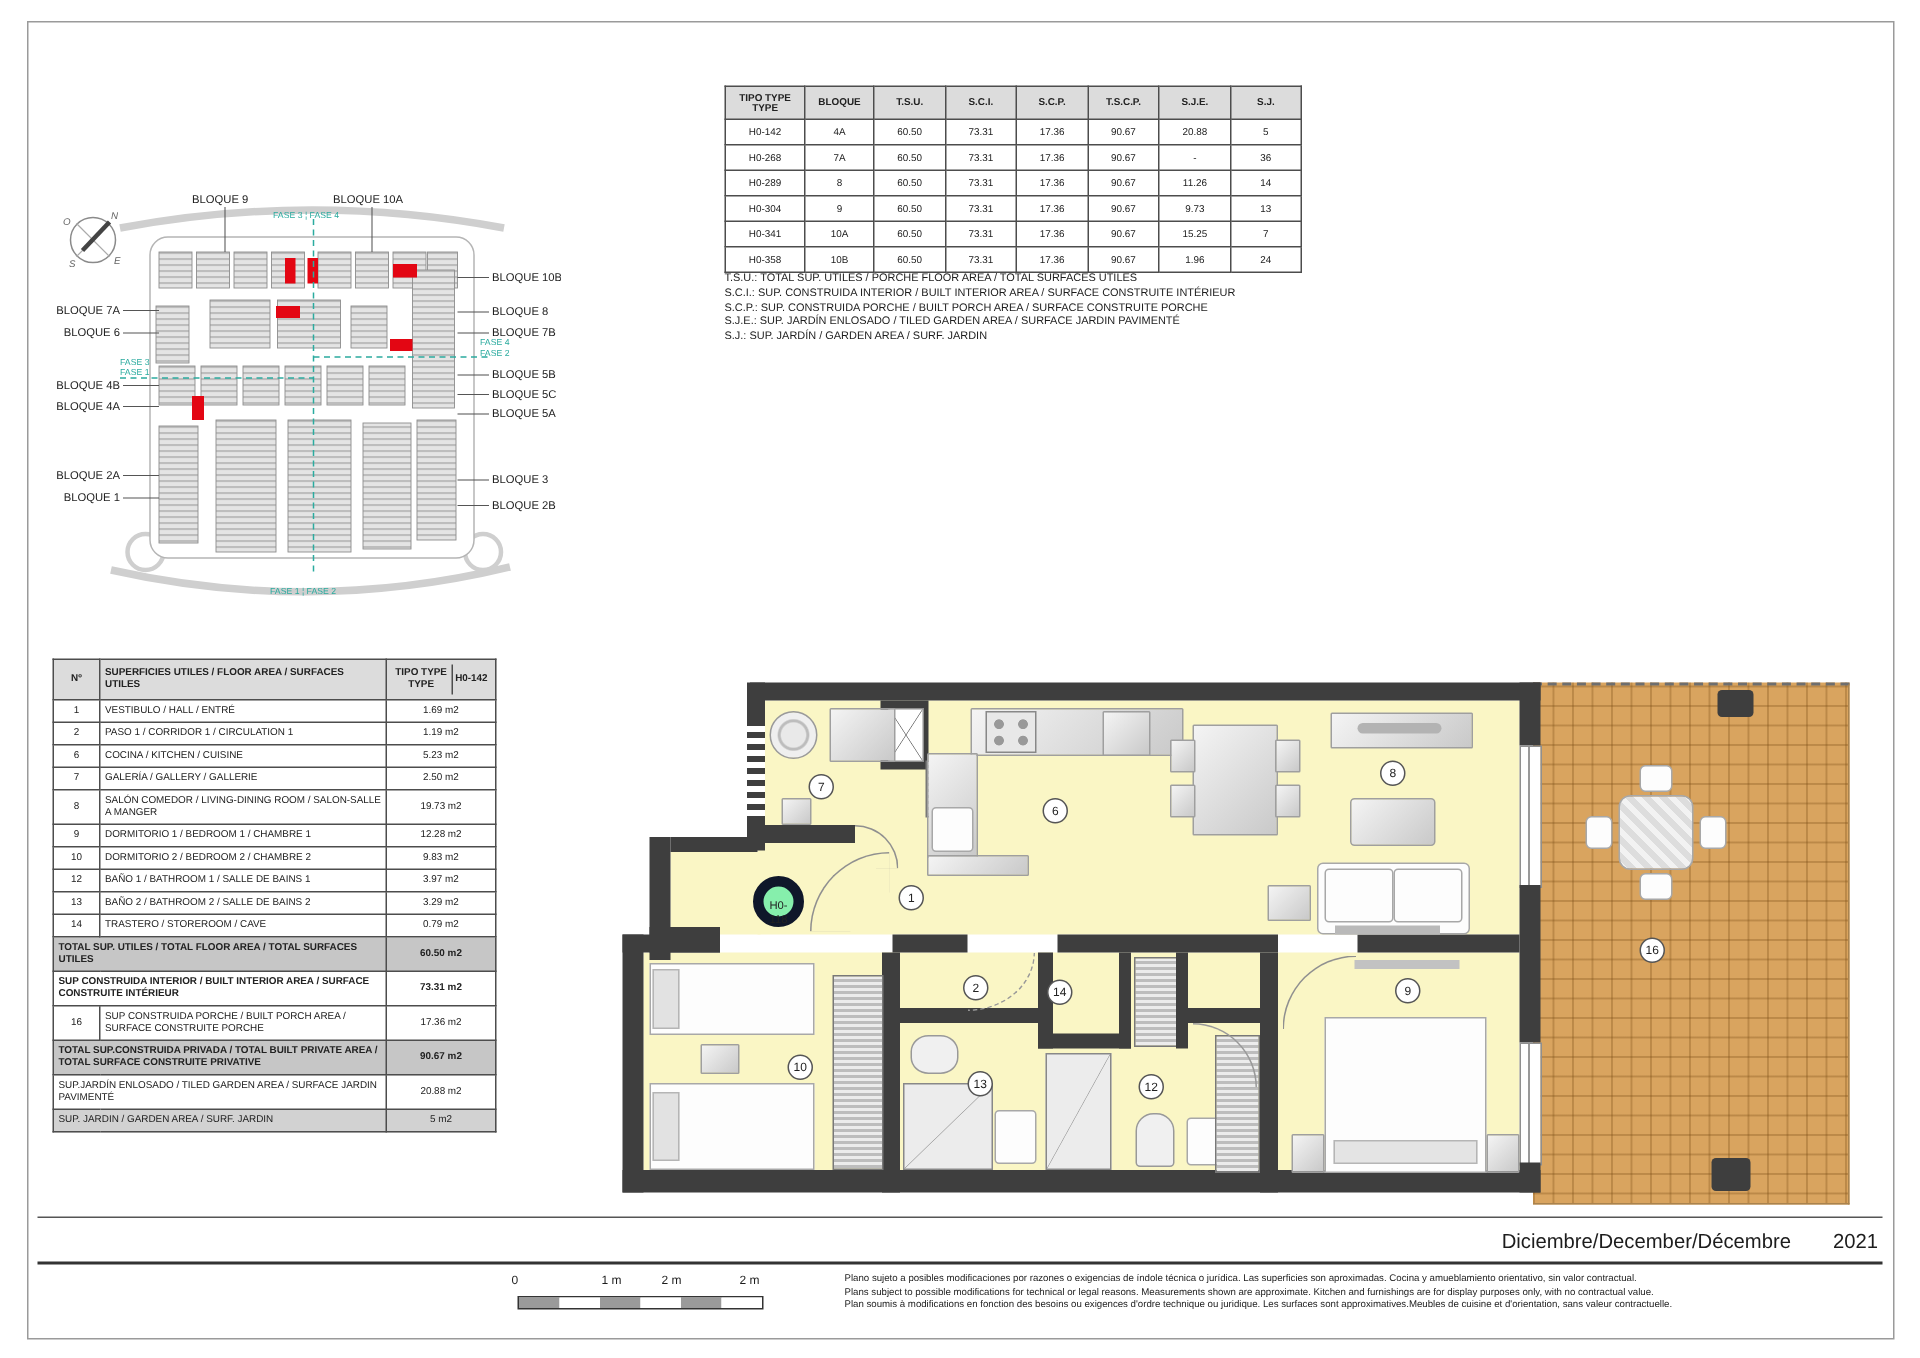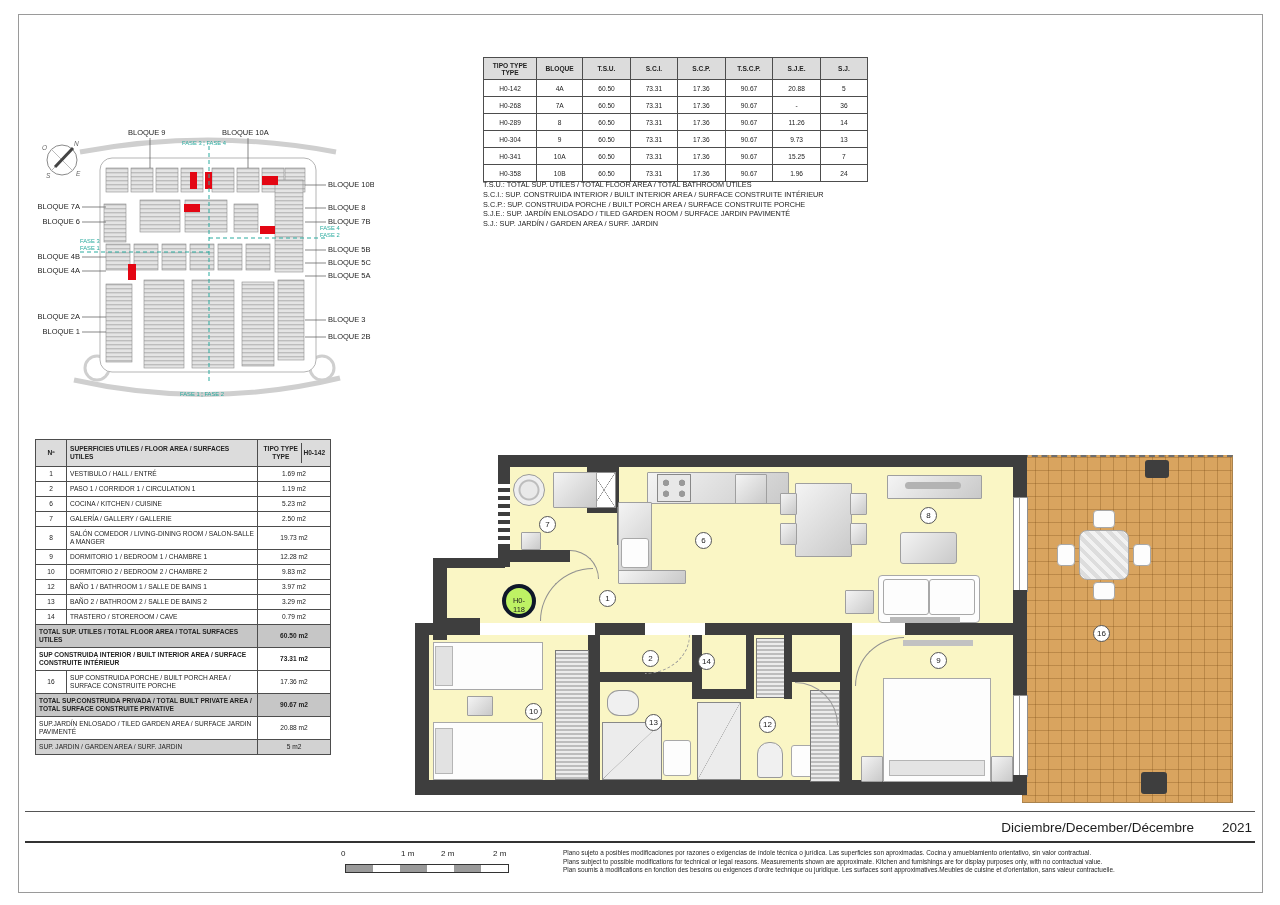--- a/index.html
+++ b/index.html
@@ -42,21 +42,21 @@
   .hatch-v{position:absolute;background:repeating-linear-gradient(180deg,#ffffff 0 4px,#3e3e3e 4px 8px);}
   .rlabel{position:absolute;width:15px;height:15px;border:1px solid #555;border-radius:50%;background:#fff;
           font-size:8px;line-height:15px;text-align:center;color:#222;}
   .arc{position:absolute;}
   .opening{position:absolute;background:#fff;border:1px solid #8f8f8f;}
   #terrace{position:absolute;background:#d9a45f;
      background-image:linear-gradient(rgba(120,75,20,.30) 1px,transparent 1px),
                       linear-gradient(90deg,rgba(120,75,20,.30) 1px,transparent 1px);
      background-size:13px 13px;border-top:2px dashed #6e6e6e;border-right:1px solid #a9834e;border-bottom:1px solid #a9834e;}
   .dark-corner{position:absolute;background:#3e3e3e;border-radius:3px;}
-  #unit-circle{position:absolute;width:34px;height:34px;border:4px solid #0f172a;border-radius:50%;background:#bef264;
+  #unit-circle{position:absolute;width:34px;height:34px;border:7px solid #0f172a;border-radius:50%;background:#86efac;
      font-size:7.5px;line-height:9px;text-align:center;padding-top:8px;box-sizing:border-box;}
 
   
   .hline{position:absolute;background:#555;height:1px;}
   #title{left:28px;top:814px;font-size:21px;letter-spacing:.5px;color:#1d1d1d;font-weight:400;}
   #title b{font-weight:bold;}
   #date-row{position:absolute;right:28px;top:820px;font-size:13.5px;color:#1d1d1d;display:flex;gap:28px;}
   #subtitles{left:28px;top:846px;font-size:8.8px;font-weight:bold;line-height:12.5px;color:#1d1d1d;}
   #scalebar-labels{left:341px;top:849px;width:170px;font-size:8px;color:#1d1d1d;}
   #scalebar-labels span{position:absolute;top:0;}
@@ -260,24 +260,24 @@
           <td>73.31</td>
           <td>17.36</td>
           <td>90.67</td>
           <td>1.96</td>
           <td>24</td>
         </tr>
       </tbody>
   </table>
 
   <div class="abs" id="abbr">
-    <div>T.S.U.: TOTAL SUP. UTILES / TOTAL FLOOR AREA / TOTAL BATHROOM UTILES</div>
+    <div>T.S.U.: TOTAL SUP. UTILES / PORCHE FLOOR AREA / TOTAL SURFACES UTILES</div>
     <div>S.C.I.: SUP. CONSTRUIDA INTERIOR / BUILT INTERIOR AREA / SURFACE CONSTRUITE INTÉRIEUR</div>
     <div>S.C.P.: SUP. CONSTRUIDA PORCHE / BUILT PORCH AREA / SURFACE CONSTRUITE PORCHE</div>
-    <div>S.J.E.: SUP. JARDÍN ENLOSADO / TILED GARDEN ROOM / SURFACE JARDIN PAVIMENTÉ</div>
+    <div>S.J.E.: SUP. JARDÍN ENLOSADO / TILED GARDEN AREA / SURFACE JARDIN PAVIMENTÉ</div>
     <div>S.J.: SUP. JARDÍN / GARDEN AREA / SURF. JARDIN</div>
   </div>
 
   <table class="abs" id="areas-table">
     <thead>
       <tr>
         <th class="num c">Nº</th>
         <th>SUPERFICIES UTILES / FLOOR AREA / SURFACES UTILES</th>
         <th class="split val">
           <div class="splitwrap">

